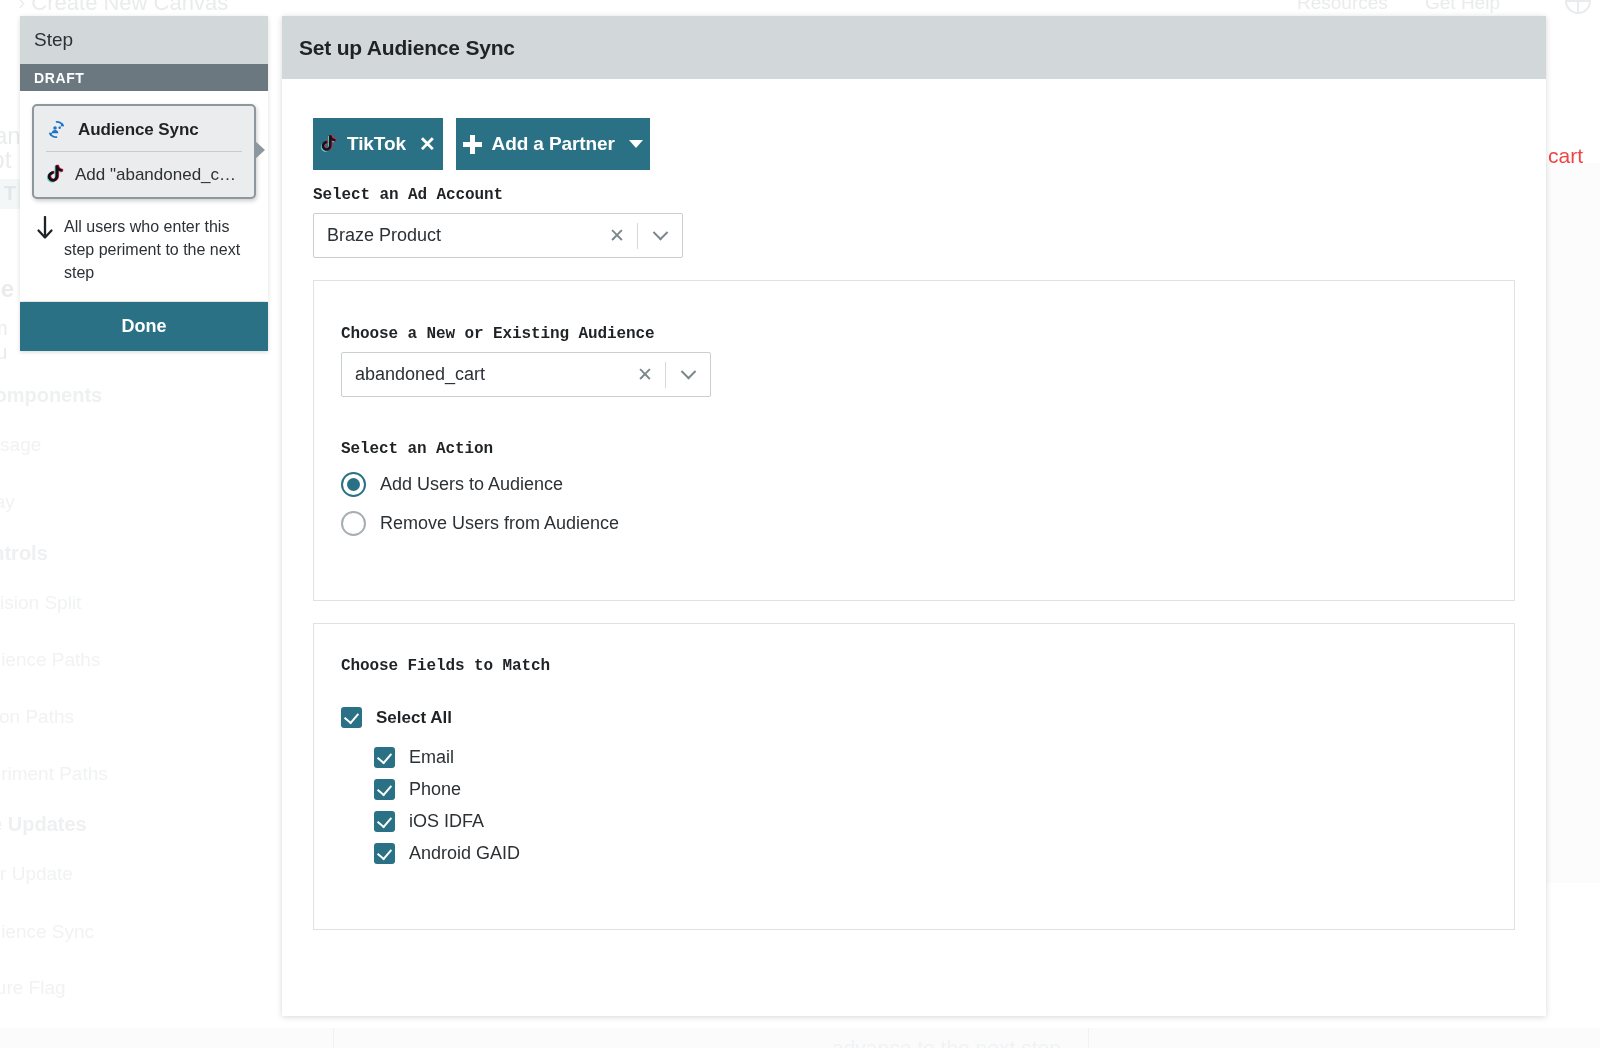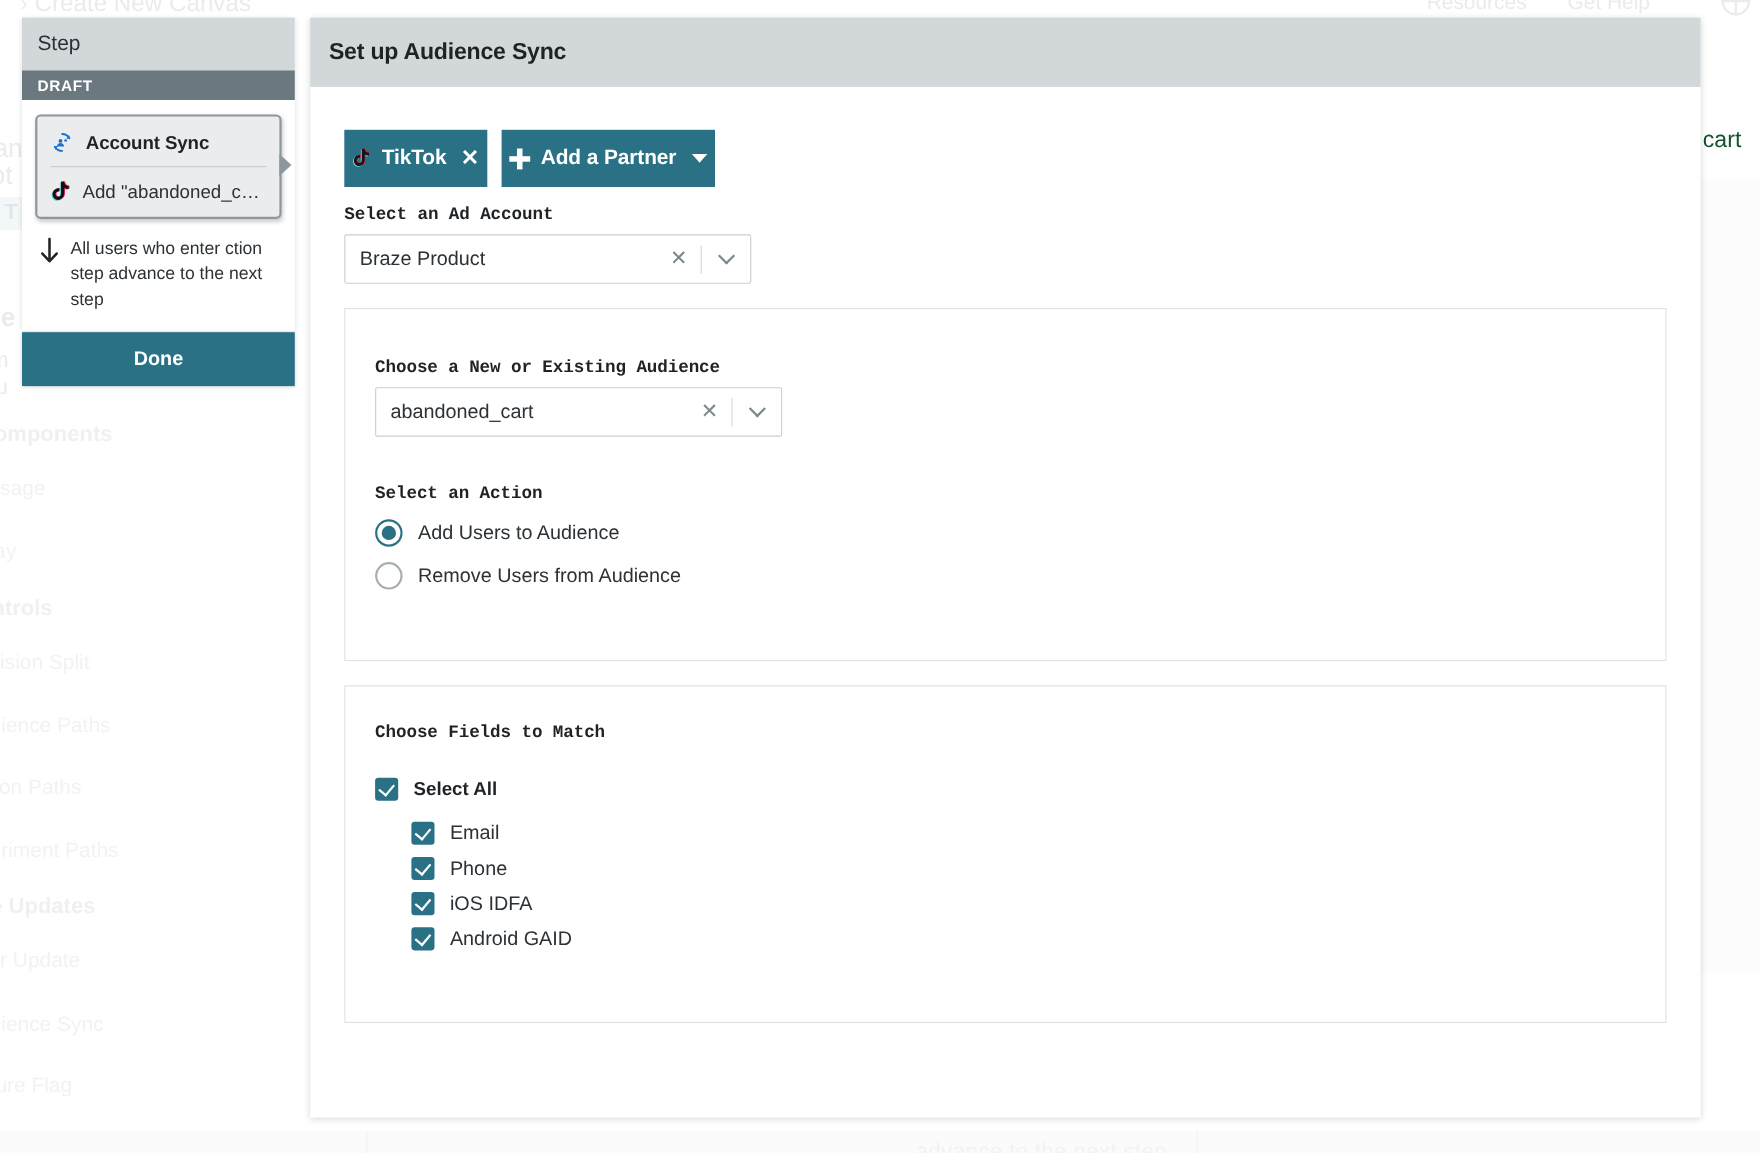--- a/index.html
+++ b/index.html
@@ -58,22 +58,22 @@
     position: absolute;
     left: 0; top: 179px; width: 30px; height: 30px;
     background: #f3f7f8;
   }
   .bg-addtik {
     position: absolute; left: -14px; top: 182px;
     font-size: 20px; font-weight: bold; color: #dfe7ea; white-space: nowrap;
   }
 
   .bg-right-cart {
-    position: absolute; left: 1548px; top: 116px;
-    font-size: 21px; color: #14532d; white-space: nowrap;
+    position: absolute; left: 1548px; top: 144px;
+    font-size: 21px; color: #ef4444; white-space: nowrap;
   }
   .bg-bottom-adv {
     position: absolute; left: 832px; top: 1036px;
     font-size: 21px; color: #f1f2f3; white-space: nowrap;
   }
   .bg-bottom-band {
     position: absolute; left: 0; top: 1028px; width: 1600px; height: 20px;
     background: #fbfbfc;
   }
   .bg-bottom-div1 { position: absolute; left: 333px; top: 1028px; width: 1px; height: 20px; background: #f0f1f2; }
@@ -445,41 +445,41 @@
         <div class="node-row top">
           <svg class="icon-aud-sync" viewBox="0 0 24 24">
             <path d="M12 3.2a8.8 8.8 0 0 1 7.6 4.4" fill="none" stroke="#1A73C8" stroke-width="1.9" stroke-linecap="round"></path>
             <path d="M12 20.8a8.8 8.8 0 0 1-7.6-4.4" fill="none" stroke="#1A73C8" stroke-width="1.9" stroke-linecap="round"></path>
             <path d="M19.2 4.2l0.9 3.8-3.8 0.5z" fill="#1A73C8"></path>
             <path d="M4.8 19.8l-0.9-3.8 3.8-0.5z" fill="#1A73C8"></path>
             <circle cx="10.3" cy="10.4" r="2.0" fill="#1A73C8"></circle>
             <path d="M6.6 16.2c0-2.2 1.7-3.6 3.7-3.6s3.7 1.4 3.7 3.6z" fill="#1A73C8"></path>
             <circle cx="15.6" cy="10.0" r="1.4" fill="#1A73C8"></circle>
           </svg>
-          <span class="node-title">Account Sync</span>
+          <span class="node-title">Audience Sync</span>
         </div>
 
         <div class="node-divider"></div>
 
         <div class="node-row">
           <svg class="icon-tiktok-sm" viewBox="0 0 24 28">
             <path d="M16.2 1.5c0.5 3.3 2.4 5.2 5.6 5.4v3.4c-1.9 0.2-3.5-0.4-5.4-1.5v6.6c0 8.4-9.2 11-12.9 5-2.4-3.9-0.9-10.6 6.7-10.9v3.6c-0.6 0.1-1.2 0.2-1.8 0.4-1.7 0.6-2.7 1.7-2.4 3.6 0.5 3.6 7.2 4.7 6.6-2.4V1.5z" fill="#69C9D0" transform="translate(-1.1,1.1)"></path>
             <path d="M16.2 1.5c0.5 3.3 2.4 5.2 5.6 5.4v3.4c-1.9 0.2-3.5-0.4-5.4-1.5v6.6c0 8.4-9.2 11-12.9 5-2.4-3.9-0.9-10.6 6.7-10.9v3.6c-0.6 0.1-1.2 0.2-1.8 0.4-1.7 0.6-2.7 1.7-2.4 3.6 0.5 3.6 7.2 4.7 6.6-2.4V1.5z" fill="#EE1D52" transform="translate(1.1,-0.4)"></path>
             <path d="M16.2 1.5c0.5 3.3 2.4 5.2 5.6 5.4v3.4c-1.9 0.2-3.5-0.4-5.4-1.5v6.6c0 8.4-9.2 11-12.9 5-2.4-3.9-0.9-10.6 6.7-10.9v3.6c-0.6 0.1-1.2 0.2-1.8 0.4-1.7 0.6-2.7 1.7-2.4 3.6 0.5 3.6 7.2 4.7 6.6-2.4V1.5z" fill="#111111"></path>
           </svg>
           <span class="node-sub">Add "abandoned_ca…</span>
         </div>
       </div>
 
       <div class="advance-row">
         <svg class="arrow-down" viewBox="0 0 18 26">
           <path d="M9 1v18" stroke="#1F2326" stroke-width="2.3" stroke-linecap="round" fill="none"></path>
           <path d="M2.5 14.5L9 21.5l6.5-7" stroke="#1F2326" stroke-width="2.3" stroke-linecap="round" stroke-linejoin="round" fill="none"></path>
         </svg>
-        <span class="advance-text">All users who enter ction step advance to the next step</span>
+        <span class="advance-text">All users who enter this step periment to the next step</span>
       </div>
 
     </div>
   </div>
 
   <button class="done-button">Done</button>
 
   <div class="modal">
 
     <div class="modal-header">

